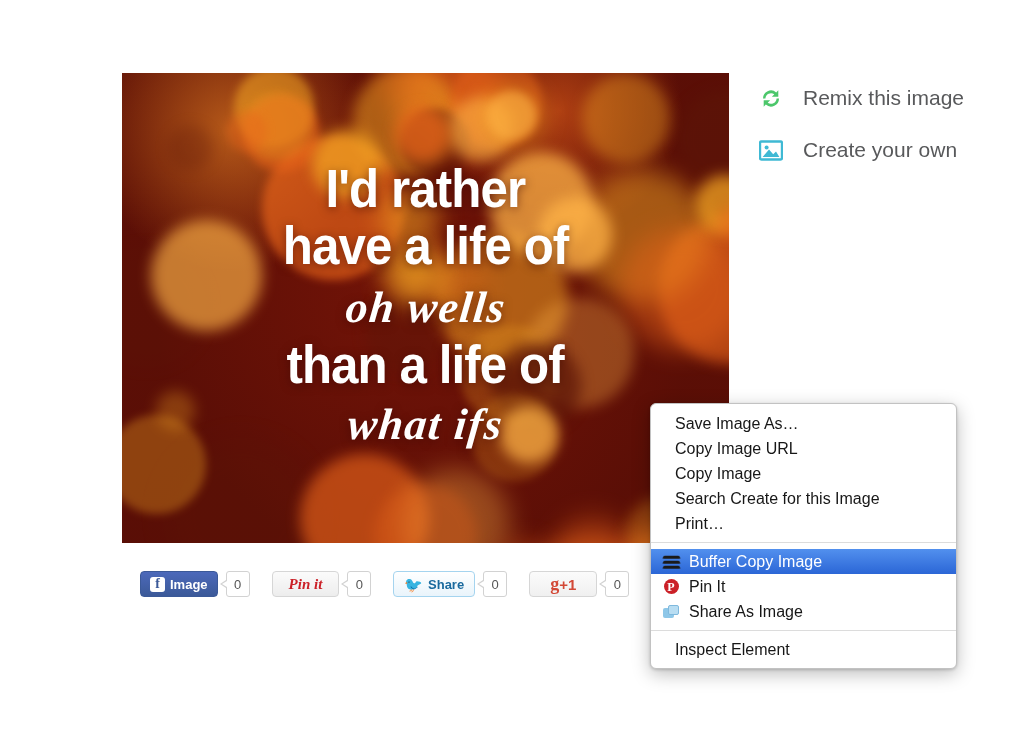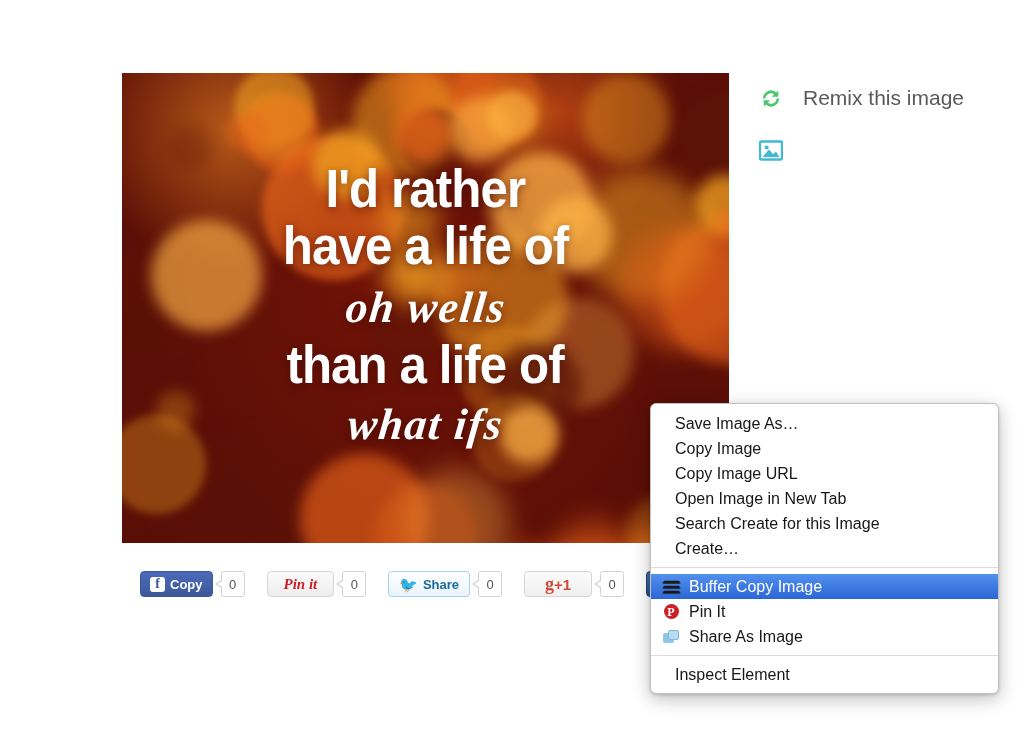--- a/index.html
+++ b/index.html
@@ -138,21 +138,21 @@
   .psh-c {
     width:15px;height:15px;border-radius:50%;background:#fff;color:#2d4f86;
     display:flex;align-items:center;justify-content:center;
     font-family:"Liberation Serif",serif;font-weight:700;font-size:12px;
     margin-right:5px; line-height:1;
   }
 
   
   #ctx-menu {
     position:absolute; left:650px; top:403px;
-    width: 349px;
+    width: 307px;
     background:#fff;
     border:1px solid #c2c2c2;
     border-radius:6px;
     box-shadow: 0 5px 18px rgba(0,0,0,.26), 0 1px 3px rgba(0,0,0,.18);
     padding: 7px 0 6px 0;
     font-family:"Liberation Sans","DejaVu Sans",sans-serif;
   }
   .mi {
     height: 25px; display:flex; align-items:center;
     padding-left: 24px; font-size:16px; color:#171717;
@@ -272,30 +272,31 @@
     </div>
 
     <div class="action-row">
       <span class="action-ico">
         <svg width="24" height="21" viewBox="0 0 24 21">
           <rect x="1" y="1.5" width="22" height="18" rx="1.5" fill="none" stroke="#3fb9d4" stroke-width="2.4"></rect>
           <circle cx="7.6" cy="7.4" r="2" fill="#3fb9d4"></circle>
           <path d="M3.6 17 L10 9.6 L14.2 14.2 L17 11.4 L20.4 17 Z" fill="#3fb9d4"></path>
         </svg>
       </span>
+      <span class="action-lbl">Create your own</span>
     </div>
 
   </div>
 
   <div id="share-bar">
 
     <div class="share-unit">
       <div class="share-btn fb">
         <span class="fb-f">f</span>
-        <span>Copy</span>
+        <span>Image</span>
       </div>
       <div class="cnt-wrap">
         <div class="cnt">0</div>
       </div>
     </div>
 
     <div class="share-unit">
       <div class="share-btn pin">
         <span>Pin it</span>
       </div>
@@ -329,25 +330,24 @@
         <span class="psh-c">P</span>
         <span>Sh</span>
       </div>
     </div>
   </div>
 
   <div id="ctx-menu">
 
     <div>
       <div class="mi">Save Image As…</div>
+      <div class="mi">Copy Image URL</div>
       <div class="mi">Copy Image</div>
-      <div class="mi">Copy Image URL</div>
-      <div class="mi">Open Image in New Tab</div>
       <div class="mi">Search Create for this Image</div>
-      <div class="mi">Create…</div>
+      <div class="mi">Print…</div>
     </div>
 
     <div class="m-sep"></div>
 
     <div>
       <div class="mi with-ico sel">
         <span class="mi-ico">
           <span class="buf">
               <i></i>
               <i></i>

